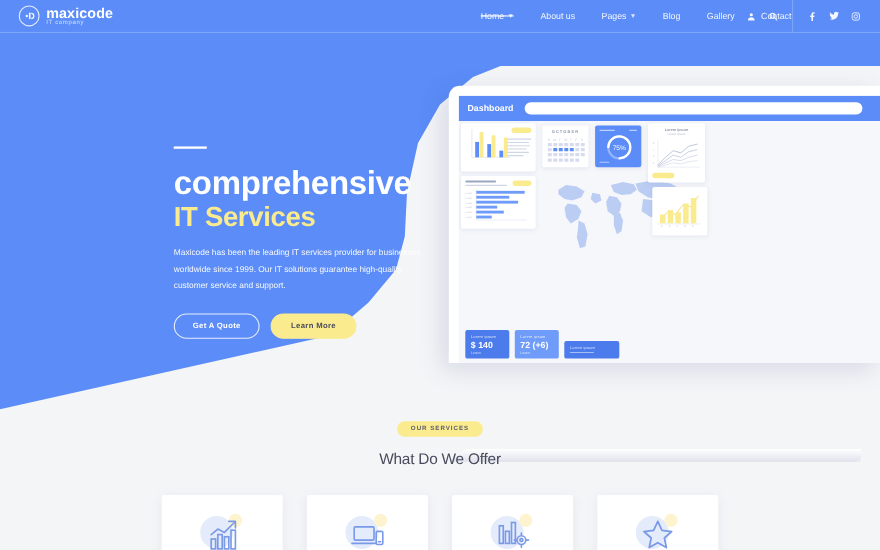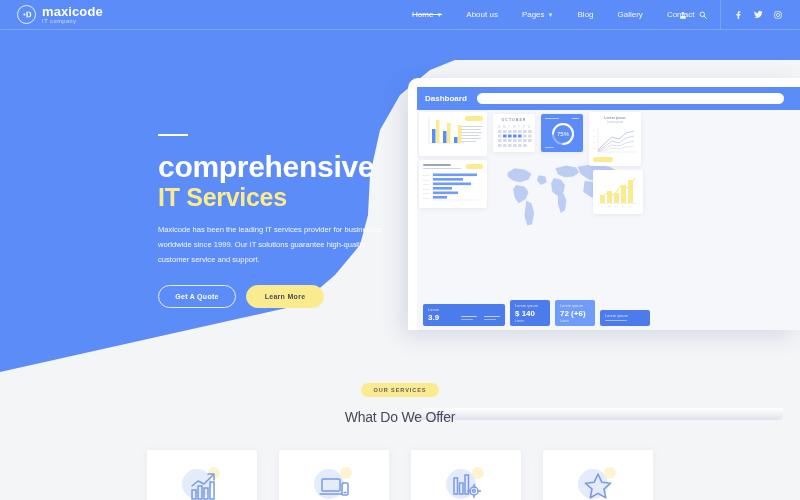--- a/index.html
+++ b/index.html
@@ -35,21 +35,21 @@
   .logo-mark {
     width: 19px; height: 19px; border-radius: 50%;
     border: 1.4px solid rgba(255,255,255,0.85);
     display: flex; align-items: center; justify-content: center;
     font-size: 8px; color: #fff; letter-spacing: -0.5px;
   }
   .logo-text { line-height: 1; }
   .logo-name { font-size: 13px; font-weight: bold; color: #ffffff; letter-spacing: 0.1px; }
   .logo-sub { font-size: 5.5px; color: rgba(255,255,255,0.72); letter-spacing: 0.6px; margin-top: 1px; }
 
-  .nav { position: absolute; left: 400px; top: 0; height: 29px; display: flex; align-items: center; gap: 0; }
+  .nav { position: absolute; left: 425px; top: 0; height: 29px; display: flex; align-items: center; gap: 0; }
   .nav-item {
     font-size: 8px; color: rgba(255,255,255,0.93); padding: 0 12px;
     position: relative; display: flex; align-items: center; gap: 3px; white-space: nowrap;
   }
   .nav-item.active::after {
     content: ""; position: absolute; left: 12px; right: 12px; bottom: 4px;
     height: 1px; background: #ffffff;
   }
   .caret { font-size: 6px; opacity: 0.85; }
 
@@ -422,36 +422,20 @@
                   <text x="4" y="31.6">A</text>
                     <text x="11" y="31.6">B</text>
                     <text x="18" y="31.6">C</text>
                     <text x="25" y="31.6">D</text>
                     <text x="32" y="31.6">E</text>
                 </g>
               </svg>
             </div>
 
             <div class="statrow">
-              <div class="stat" style="width:82px;height:22px;">
-                <div class="stat-lbl">Lorem</div>
-                <div style="display:flex;align-items:flex-end;justify-content:space-between;">
-                  <div class="stat-val">3.9</div>
-                  <div style="display:flex;gap:7px;padding-bottom:2px;">
-                    <div>
-                      <div class="ln" style="background:rgba(255,255,255,0.65);width:16px;margin-bottom:1.6px;"></div>
-                      <div class="ln" style="background:rgba(255,255,255,0.45);width:12px;"></div>
-                    </div>
-                    <div>
-                      <div class="ln" style="background:rgba(255,255,255,0.65);width:16px;margin-bottom:1.6px;"></div>
-                      <div class="ln" style="background:rgba(255,255,255,0.45);width:12px;"></div>
-                    </div>
-                  </div>
-                </div>
-              </div>
               <div class="stat" style="width:40px;height:26px;">
                 <div class="stat-lbl">Lorem ipsum</div>
                 <div class="stat-val">$ 140</div>
                 <div class="stat-sub">Lorem</div>
               </div>
               <div class="stat" style="width:40px;height:26px;background:#6f9bf9;">
                 <div class="stat-lbl">Lorem ipsum</div>
                 <div class="stat-val">72 (+6)</div>
                 <div class="stat-sub">Lorem</div>
               </div>

